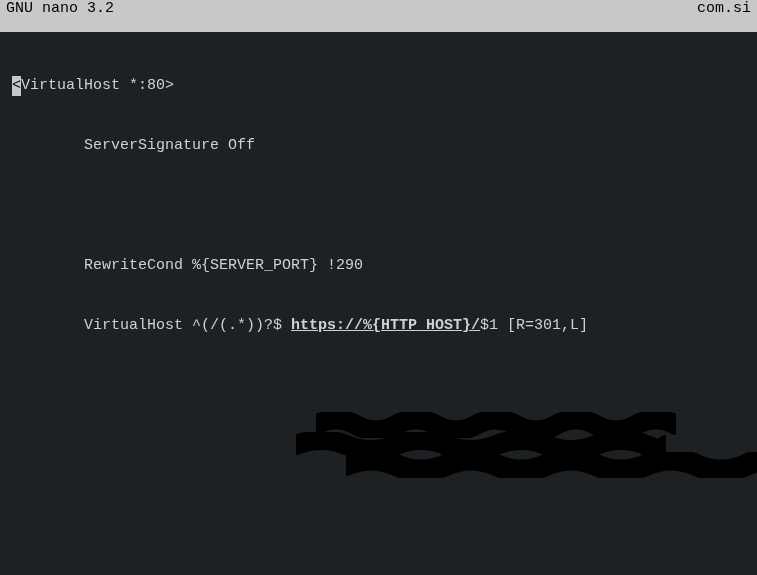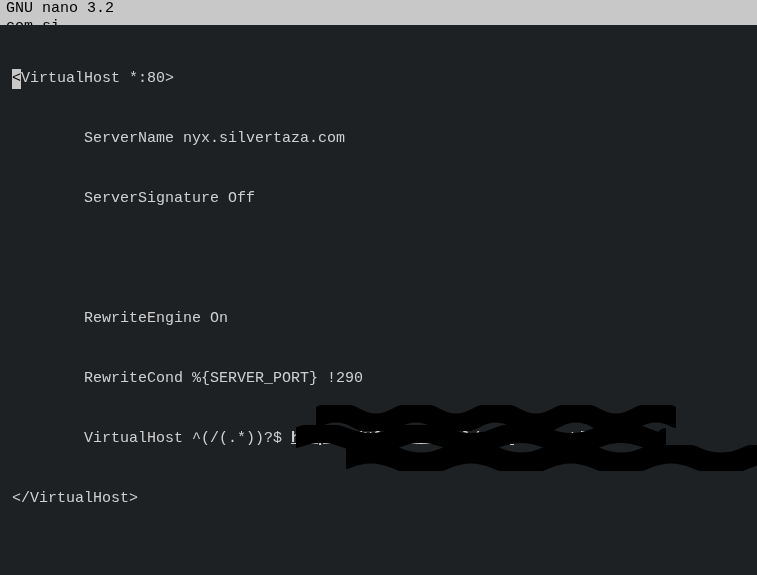--- a/index.html
+++ b/index.html
@@ -8,28 +8,27 @@
     font-family: "Courier New", monospace;
     font-size: 15px;
     width: 757px;
     height: 575px;
     overflow: hidden;
     color: #d0d0d0;
   }
   .titlebar {
     background: #c8c8c8;
     color: #000;
-    height: 25px;
+    height: 32px;
     line-height: 18px;
     padding: 0 6px;
     display: flex;
     justify-content: space-between;
     white-space: nowrap;
     overflow: hidden;
-    flex-direction: column;
   }
   .editor {
     padding: 4px 0;
     line-height: 20px;
     white-space: pre;
     position: relative;
   }
   .line { padding: 0 12px; min-height: 20px; }
   .indent { display: inline-block; width: 8ch; }
   .cursor {
@@ -49,27 +48,24 @@
 </head>
 <body>
 
 <div class="titlebar">
   <span>  GNU nano 3.2</span>
   <span>com.si</span>
 </div>
 
 <div class="editor">
   <div class="line"><span class="cursor">&lt;</span><span>VirtualHost *:80&gt;</span></div>
-  <div class="line"><span class="indent"></span><span>ServerName nyx.silvertaza.com</span></div>
   <div class="line"><span class="indent"></span><span>ServerSignature Off</span></div>
   <div class="line"></div>
-  <div class="line"><span class="indent"></span><span>RewriteEngine On</span></div>
   <div class="line"><span class="indent"></span><span>RewriteCond %{SERVER_PORT} !290</span></div>
   <div class="line"><span class="indent"></span><span>VirtualHost ^(/(.*))?$ </span><span class="underline">https://%{HTTP_HOST}/</span><span>$1 [R=301,L]</span></div>
-  <div class="line"><span>&lt;/VirtualHost&gt;</span></div>
   <div class="line"></div>
   
   
   
   
   
   
   
   
   

